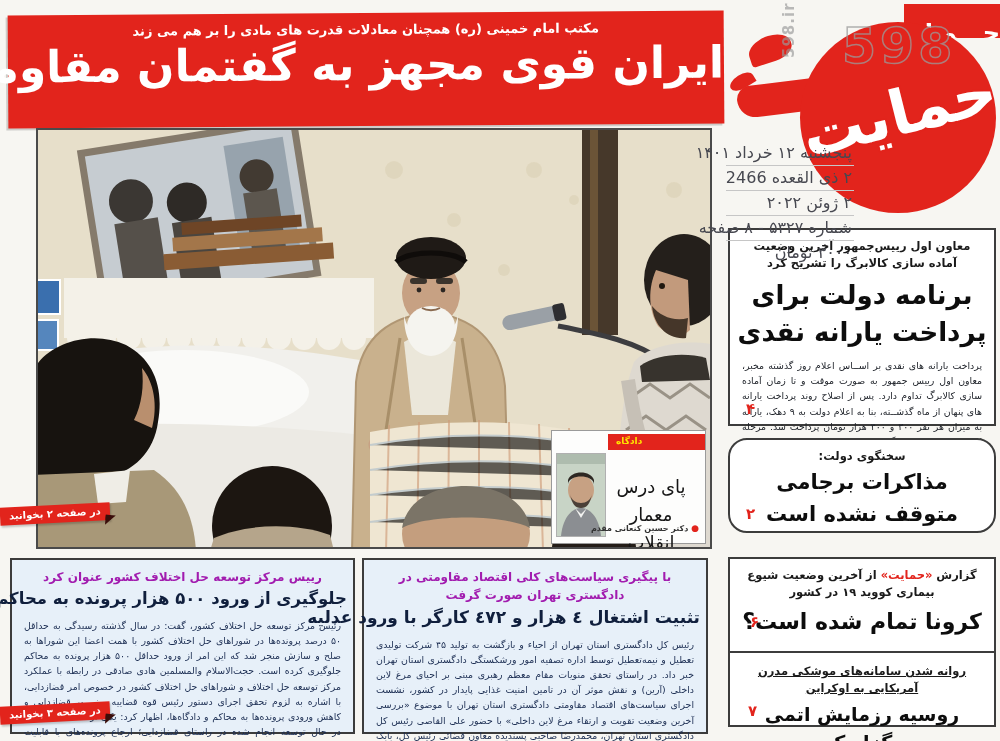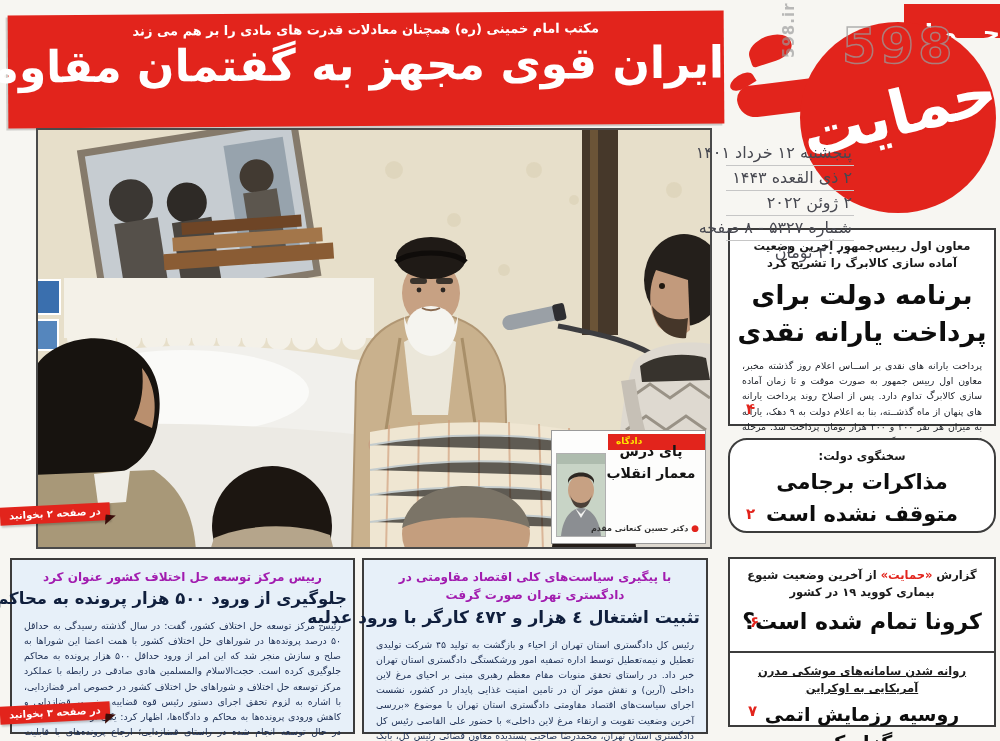--- a/index.html
+++ b/index.html
@@ -89,22 +89,22 @@
   .note-bar {
     position:absolute; top:3px; left:56px; right:0; height:16px;
     background:#e2241c; color:#ffe400; font-weight:bold; font-size:9px;
     text-align:left; padding:2px 4px 0 8px; direction:ltr;
   }
   .note-portrait {
     position:absolute; left:4px; top:22px; width:50px; height:84px;
     border:1px solid #b0b0b0; background:#cfd8cb; overflow:hidden;
   }
   .note-title {
-    position:absolute; top:10px; right:8px; width:92px;
-    font-size:14px; font-weight:bold; color:#151515;
+    position:absolute; top:42px; right:8px; width:92px;
+    font-size:18px; font-weight:normal; color:#151515;
     text-align:center; line-height:1.55;
   }
   .note-author {
     position:absolute; bottom:10px; right:6px; width:96px;
     font-size:8px; font-weight:bold; color:#333; text-align:center;
     white-space:nowrap;
   }
   .note-author .dot { color:#e2241c; font-size:9px; }
 
   
@@ -170,21 +170,21 @@
 <div class="abs logo-drop"></div>
 <div class="abs logo-tail"></div>
 <div class="abs logo-circle">
   <span class="logo-text">حمایت</span>
 </div>
 <div class="abs wm-598">598</div>
 <div class="abs wm-site">598.ir</div>
 
 <div class="abs date-block">
   <div class="dl">پنجشنبه ۱۲ خرداد ۱۴۰۱</div>
-  <div class="dl">۲ ذی القعده ۱۴۴۳</div>
+  <div class="dl">۲ ذی القعده 2466</div>
   <div class="dl">۲ ژوئن ۲۰۲۲</div>
   <div class="dl">شماره ۵۳۲۷ - ۸ صفحه</div>
   <div class="dl">۳۰۰۰ تومان</div>
 </div>
 
 <div class="abs main-banner">
   <div class="kicker">مکتب امام خمینی (ره) همچنان معادلات قدرت های مادی را بر هم می زند</div>
   <div class="headline">ایران قوی مجهز به گفتمان مقاومت</div>
 </div>
 

